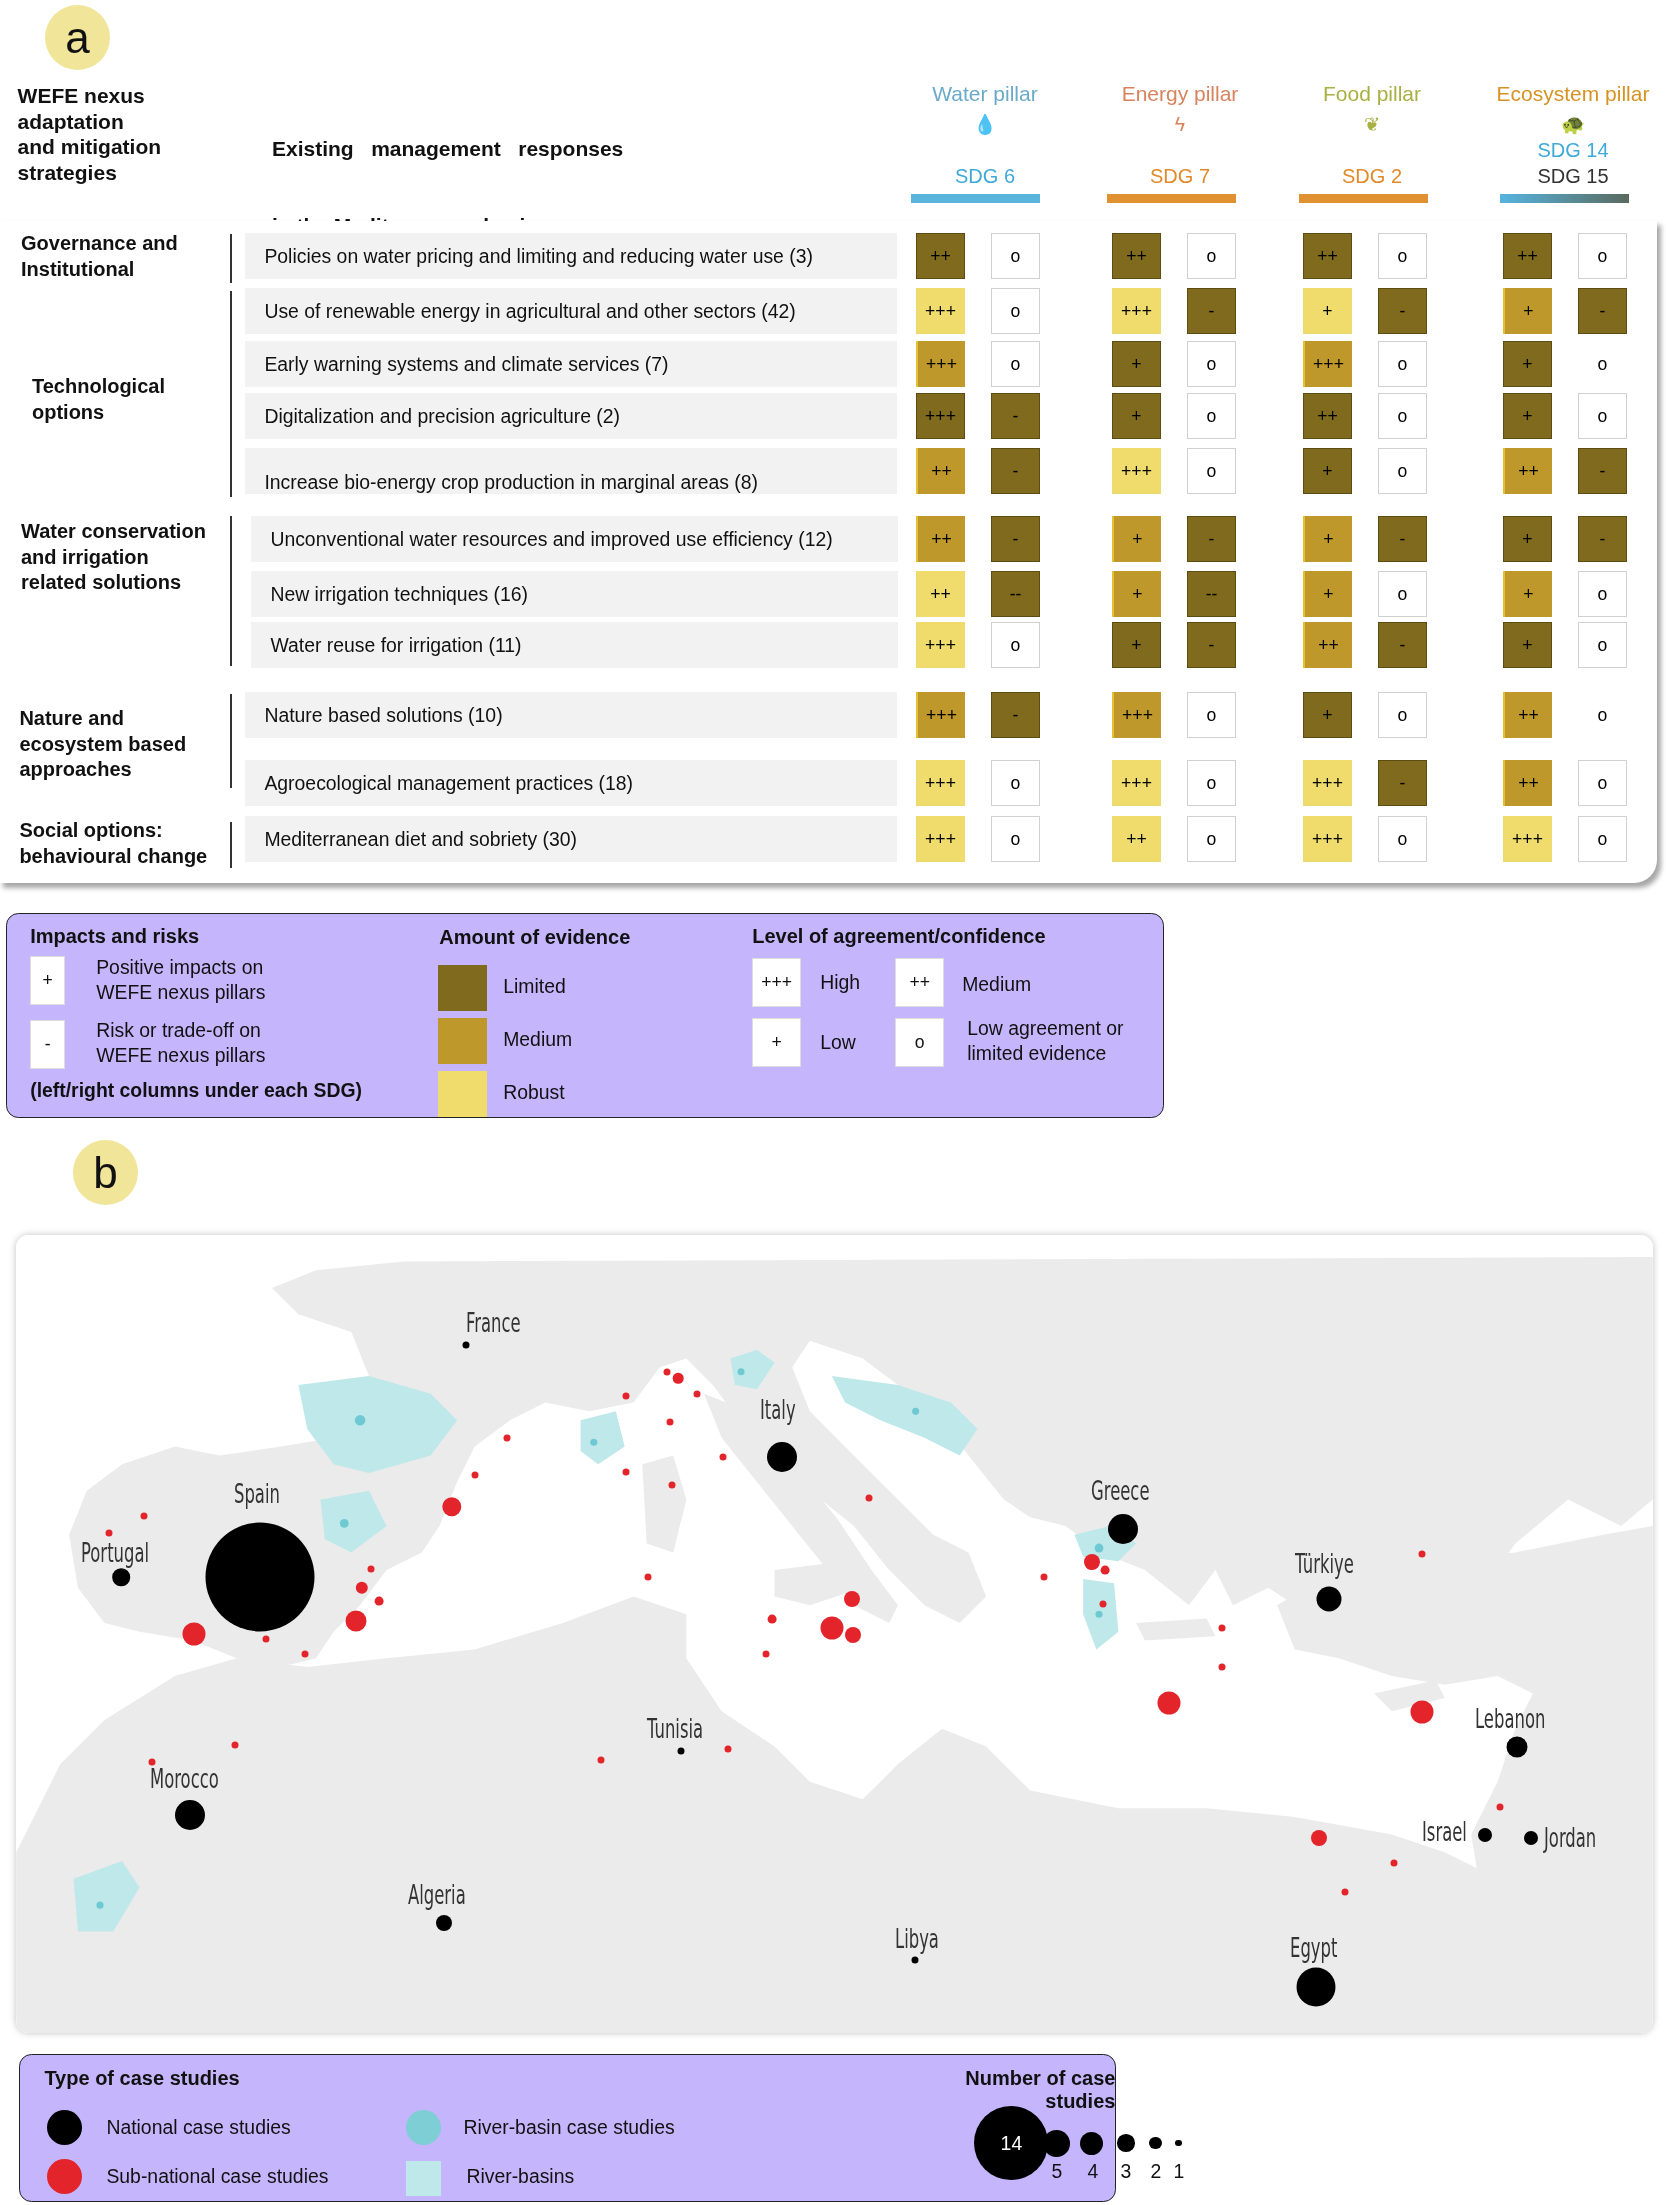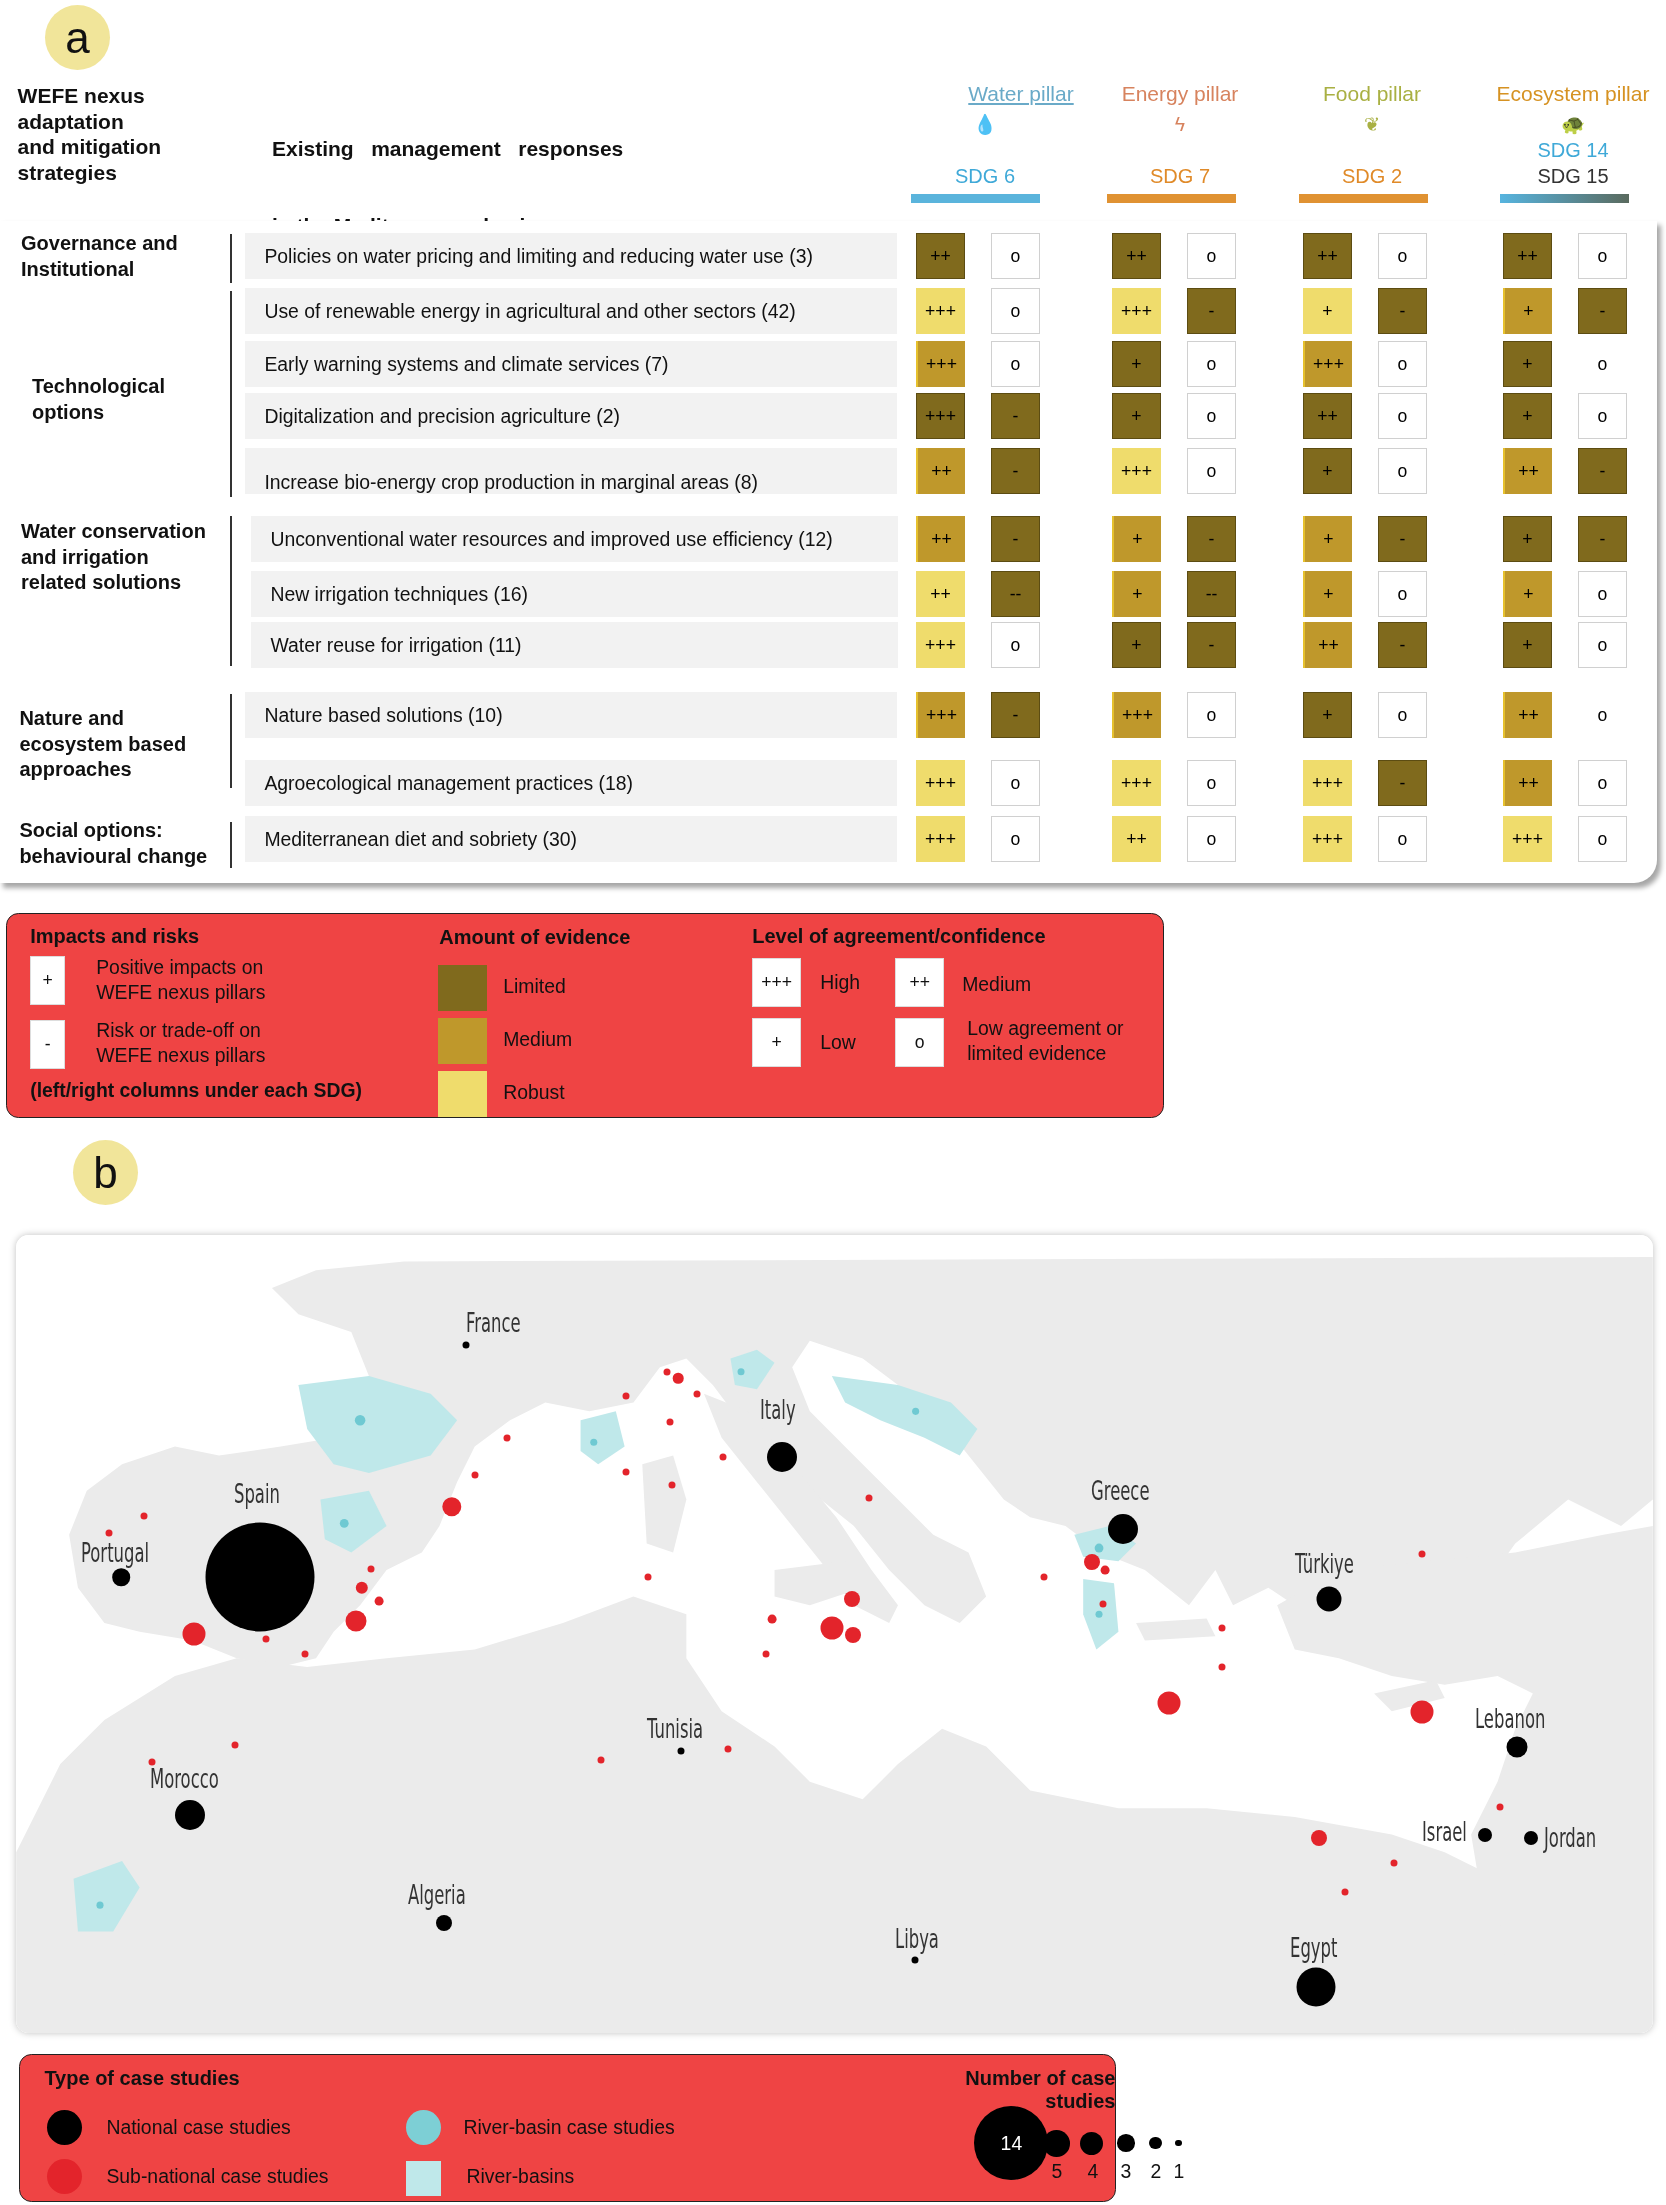--- a/index.html
+++ b/index.html
@@ -15,21 +15,21 @@
   .matrix-card { border-radius: 0 0 23px 0; box-shadow: 3.5px 4.4px 5.3px rgba(0,0,0,0.35); background: #fff; }
   .cat { font-weight: bold; font-size: 20px; line-height: 25.6px; }
   .cat-line { width: 1.8px; background: #333; }
   .opt { background: #f2f2f2; font-size: 19.4px; display: flex; align-items: center; padding-left: 19.4px; color: #111; }
   .cell { width: 49px; height: 46px; display: flex; align-items: center; justify-content: center; font-size: 17.6px; color: #000; }
   .cell.lim { background: #806a1d; border: 0.9px solid #5c4c12; }
   .cell.med { background: #bf982b; border-left: 2.6px solid #e6c12e; }
   .cell.rob { background: #efdc6c; }
   .cell.none { background: #fff; border: 1.8px solid #d0d0d0; }
   .cell.blank { background: transparent; }
-  .legend-box { border: 1.8px solid #222; border-radius: 12.4px; background: #ef4444; }
+  .legend-box { border: 1.8px solid #222; border-radius: 12.4px; background: #c4b5fd; }
   .lg-title { font-weight: bold; font-size: 20px; }
   .lg-txt { font-size: 19.4px; line-height: 25px; }
   .lg-sq { width: 49px; height: 46px; }
   .lg-wbox { width: 35px; height: 49px; border: 1.8px solid #ddd; display: flex; align-items: center; justify-content: center; font-size: 17.6px; background: #fff; }
   .map-card { background: #fff; border-radius: 12.4px; box-shadow: 0 0 7px rgba(0,0,0,0.25); overflow: hidden; }
   .country-label { font-family: "DejaVu Sans", sans-serif; font-size: 26.5px; color: #333; transform: scaleX(0.62); transform-origin: left center; white-space: nowrap; }
   .dot { position: absolute; border-radius: 50%; transform: translate(-50%,-50%); }
   .dot.nat { background: #000; }
   .dot.sub { background: #e3242b; }
 </style>
@@ -45,21 +45,21 @@
   <div>adaptation</div>
   <div>and mitigation</div>
   <div>strategies</div>
 </div>
 <div class="abs hdr" style="left:272px;top:85px;width:441px;white-space:pre;">
   <div>Existing   management   responses</div>
   <div>in the Mediterranean basin</div>
 </div>
 
 <div id="pillar-headers">
-    <div class="abs pillar-title" style="left: 924px; top: 82px; color: rgb(106, 170, 200); text-decoration: underline;">Water pillar</div>
+    <div class="abs pillar-title" style="left: 888px; top: 82px; color: rgb(106, 170, 200);">Water pillar</div>
     <div class="abs pillar-icon" style="left: 888px; top: 113px; color: rgb(106, 170, 200);">💧</div>
     <div class="abs sdg" style="left: 888px; top: 165px; color: rgb(63, 169, 216);">SDG 6</div>
     <div class="abs sdg-bar" style="left: 911px; top: 194px; width: 129px; background: rgb(90, 180, 220);"></div>
     <div class="abs pillar-title" style="left: 1083px; top: 82px; color: rgb(215, 131, 94);">Energy pillar</div>
     <div class="abs pillar-icon" style="left: 1083px; top: 113px; color: rgb(215, 131, 94);">ϟ</div>
     <div class="abs sdg" style="left: 1083px; top: 165px; color: rgb(224, 138, 40);">SDG 7</div>
     <div class="abs sdg-bar" style="left: 1107px; top: 194px; width: 129px; background: rgb(224, 146, 50);"></div>
     <div class="abs pillar-title" style="left: 1275px; top: 82px; color: rgb(169, 176, 67);">Food pillar</div>
     <div class="abs pillar-icon" style="left: 1275px; top: 113px; color: rgb(169, 176, 67);">❦</div>
     <div class="abs sdg" style="left: 1275px; top: 165px; color: rgb(224, 138, 40);">SDG 2</div>

